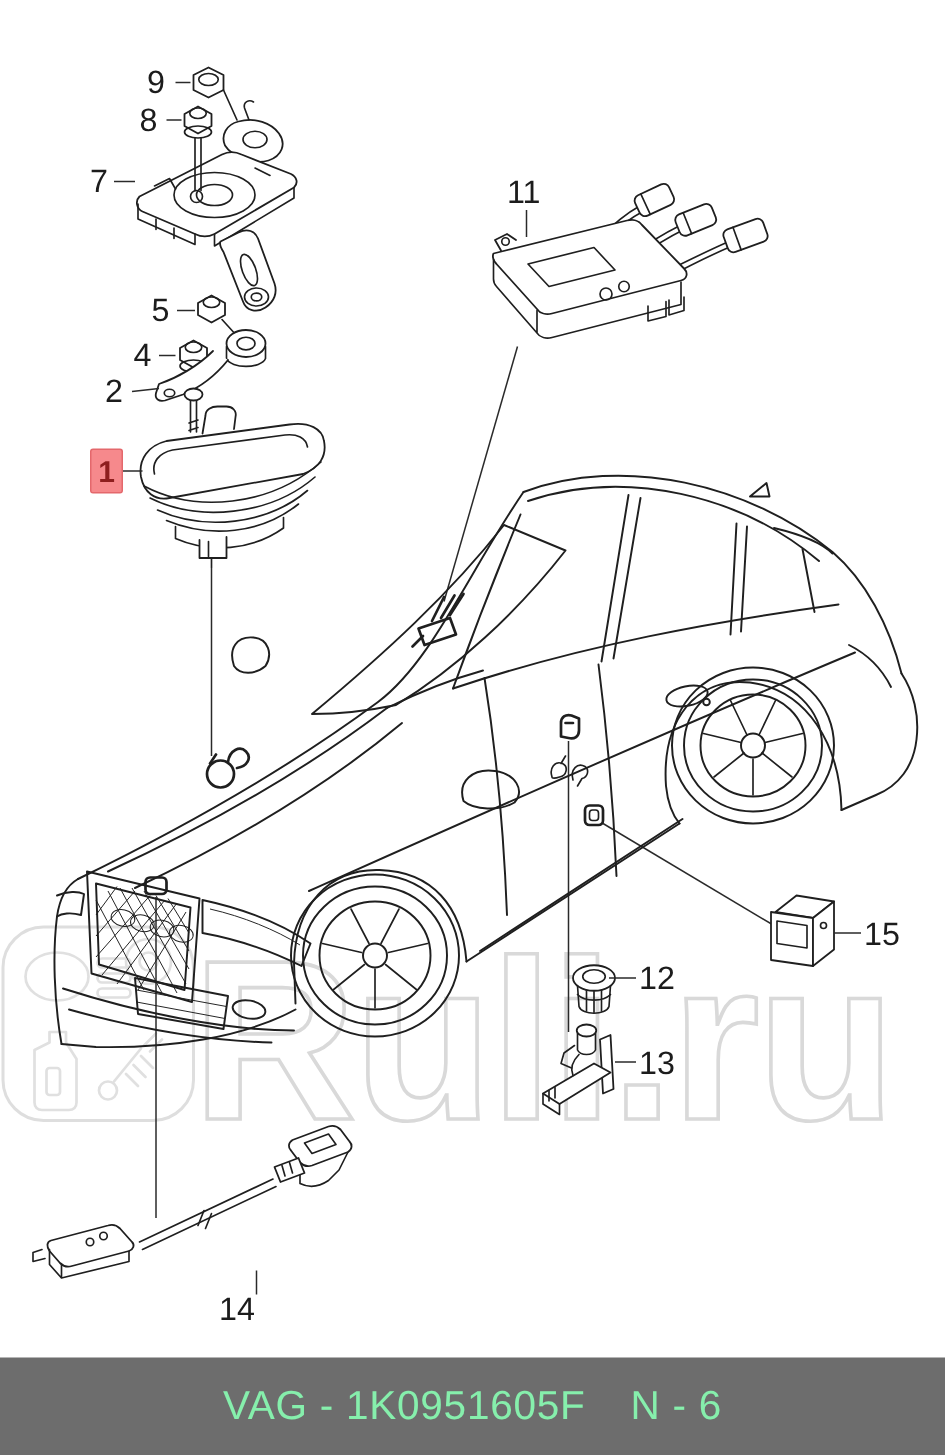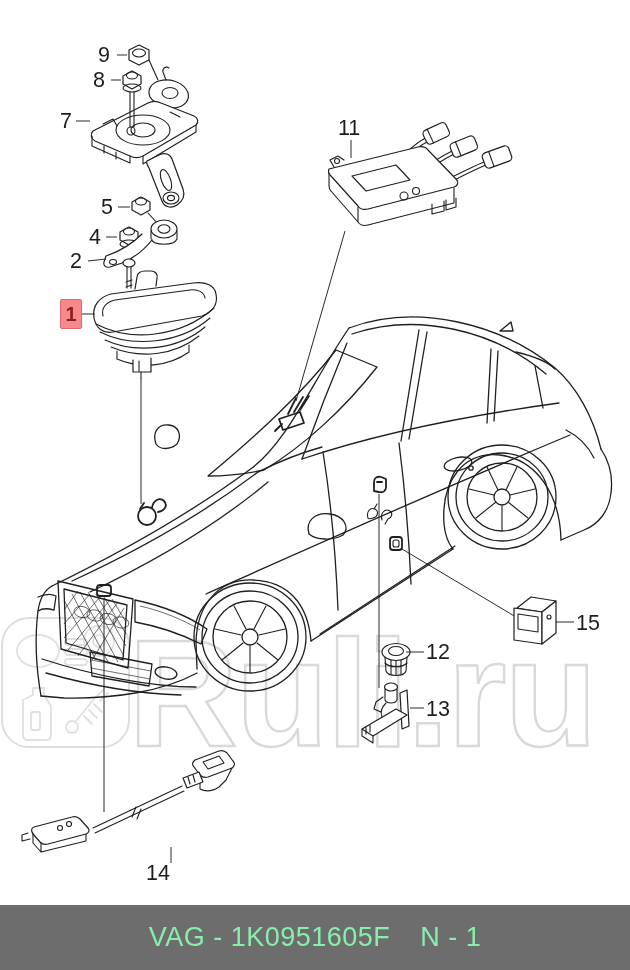--- a/index.html
+++ b/index.html
@@ -319,15 +319,15 @@
     <text class="callout" x="426" y="716">13</text>
     <path class="ldr" d="M 171 847 L 171 863"></path>
     <text class="callout" x="146" y="880">14</text>
     <path class="ldr" d="M 556 622 L 574 622"></path>
     <text class="callout" x="576" y="630">15</text>
   </g>
 </svg>
 
   <div class="footer">
     <span>VAG - 1K0951605F</span>
-    <span>N - 1</span>
+    <span>N - 6</span>
   </div>
 </div>
 
 </body></html>

